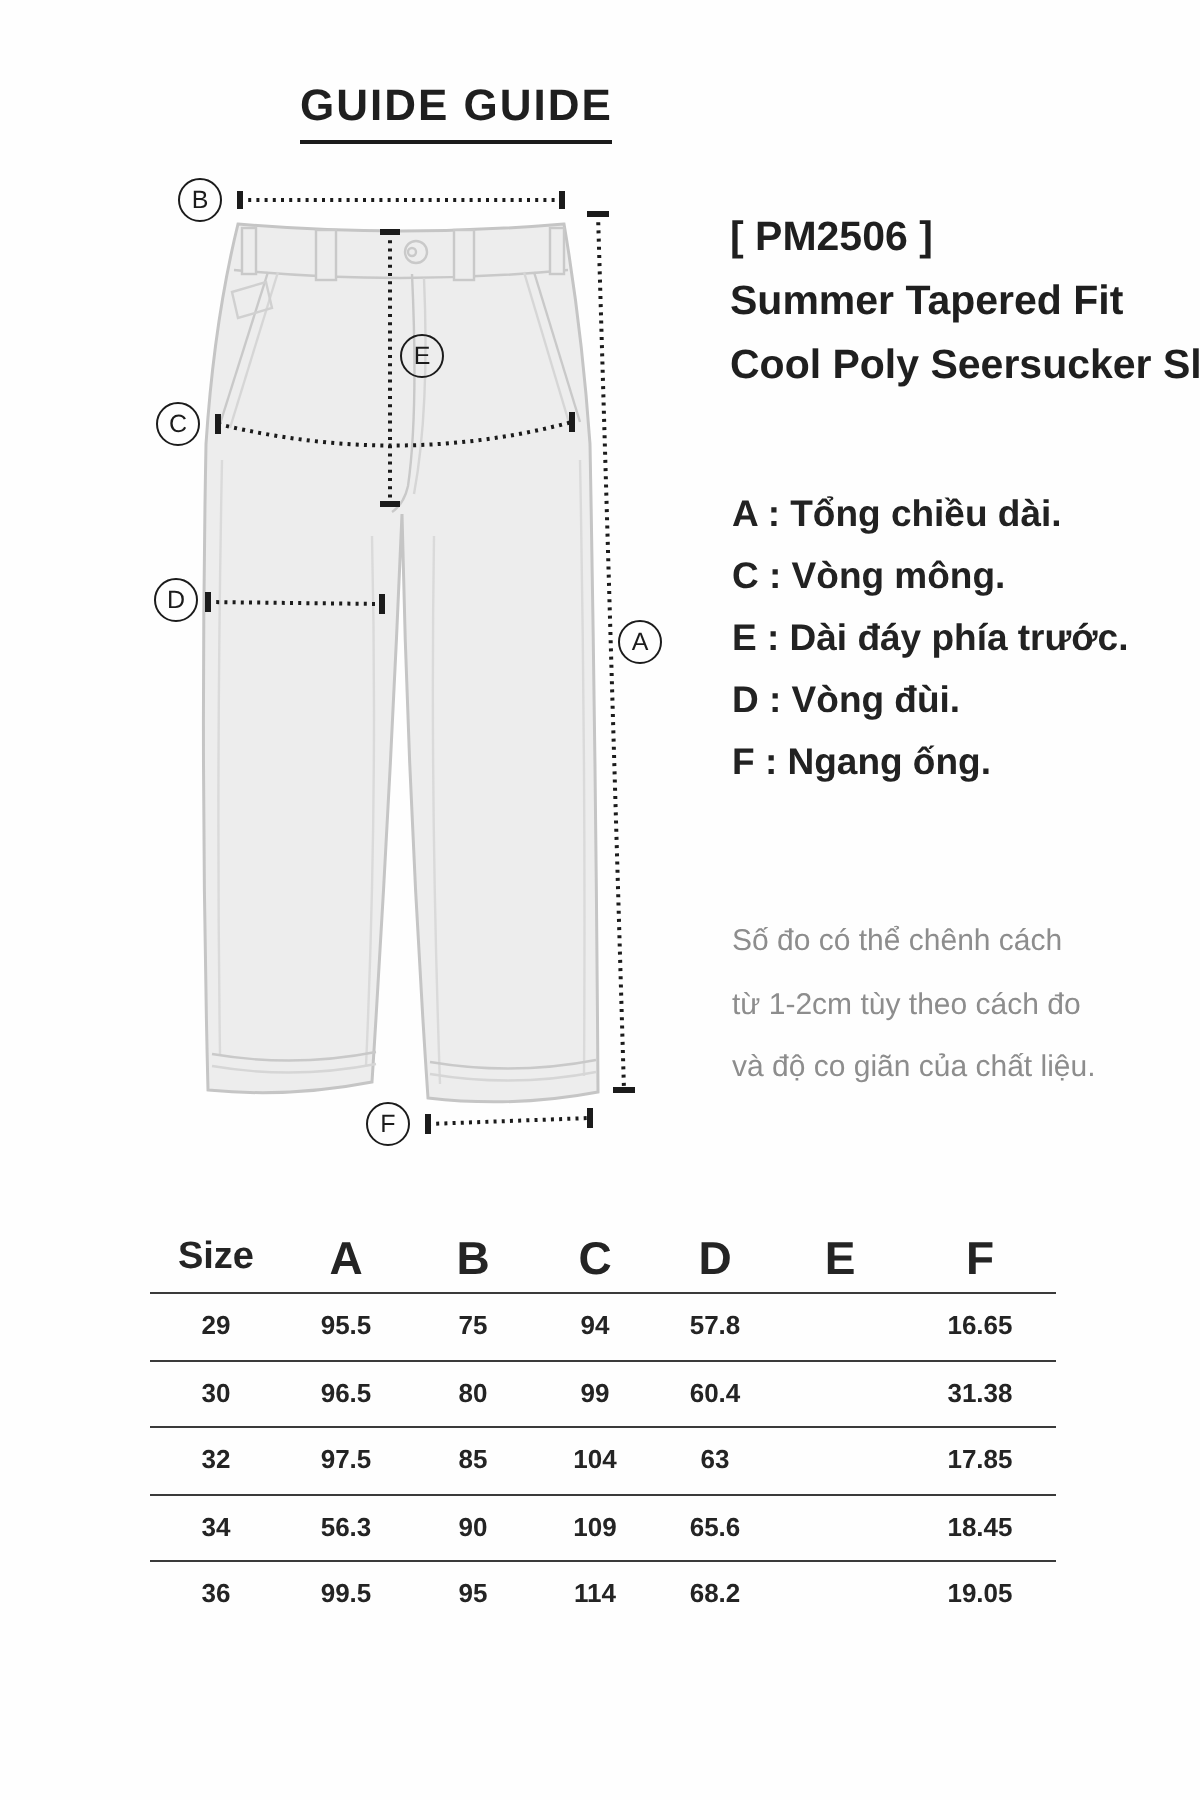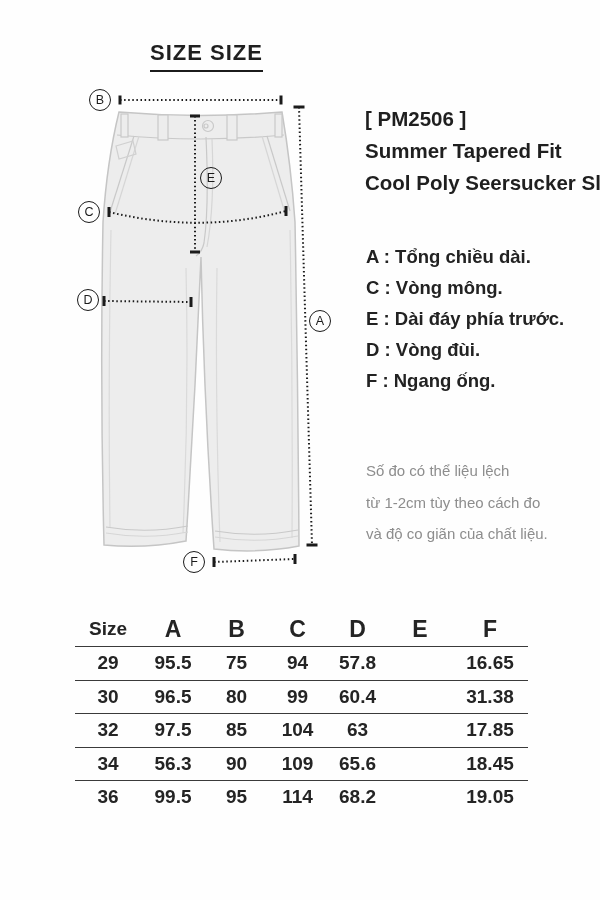--- a/index.html
+++ b/index.html
@@ -32,34 +32,34 @@
     position:absolute; left:366px; top:455px; width:230px;
     font-size:15px; line-height:31.5px; white-space:nowrap; color:#8d8d8d;
   }
   .size-table {
     position:absolute; left:75px; top:610px; width:453px;
     display:grid;
     grid-template-columns:66px 64px 63px 59px 61px 64px 76px;
     font-weight:bold;
   }
   .size-table .cell {
-    text-align:center; font-size:19px; height:32.5px; line-height:32.5px;
+    text-align:center; font-size:13px; height:32.5px; line-height:32.5px;
     color:#242424;
   }
   .size-table .head { height:36px; line-height:38px; }
   .size-table .head-letter { font-size:23px; }
   .size-table .head-size { font-size:19px; }
   .rule { grid-column:1 / -1; border-bottom:1.5px solid #3a3a3a; height:0; }
 </style>
 </head>
 <body>
 
 <div class="page">
 
-  <h1 class="title">SIZE SIZE</h1>
+  <h1 class="title">GUIDE GUIDE</h1>
 
   <svg class="diagram-svg" width="600" height="900" viewBox="0 0 600 900" aria-hidden="true">
 
     <path d="M119,112 Q200,119 282,112 Q291,165 295,222 Q298,383 299,546
          Q257,554 214,549 Q204,402 201,257 Q195,400 186,541
          Q145,549 104,545 Q100,383 103,222 Q107,161 119,112 Z" fill="#ededed" stroke="#c5c5c5" stroke-width="1.5"></path>
 
     <g fill="none" stroke="#c9c9c9" stroke-width="1.2">
       <path d="M117,135 Q200,143 284,135"></path>
       <rect x="121" y="114" width="7" height="23" fill="#ededed"></rect>
@@ -119,21 +119,21 @@
 
   <div class="legend">
     <div>A : Tổng chiều dài.</div>
     <div>C : Vòng mông.</div>
     <div>E : Dài đáy phía trước.</div>
     <div>D : Vòng đùi.</div>
     <div>F : Ngang ống.</div>
   </div>
 
   <div class="note">
-    <div>Số đo có thể liệu lệch</div>
+    <div>Số đo có thể chênh cách</div>
     <div>từ 1-2cm tùy theo cách đo</div>
     <div>và độ co giãn của chất liệu.</div>
   </div>
 
   <div class="size-table">
     <div class="cell head head-size">Size</div>
     <div class="cell head head-letter">A</div>
     <div class="cell head head-letter">B</div>
     <div class="cell head head-letter">C</div>
     <div class="cell head head-letter">D</div>

